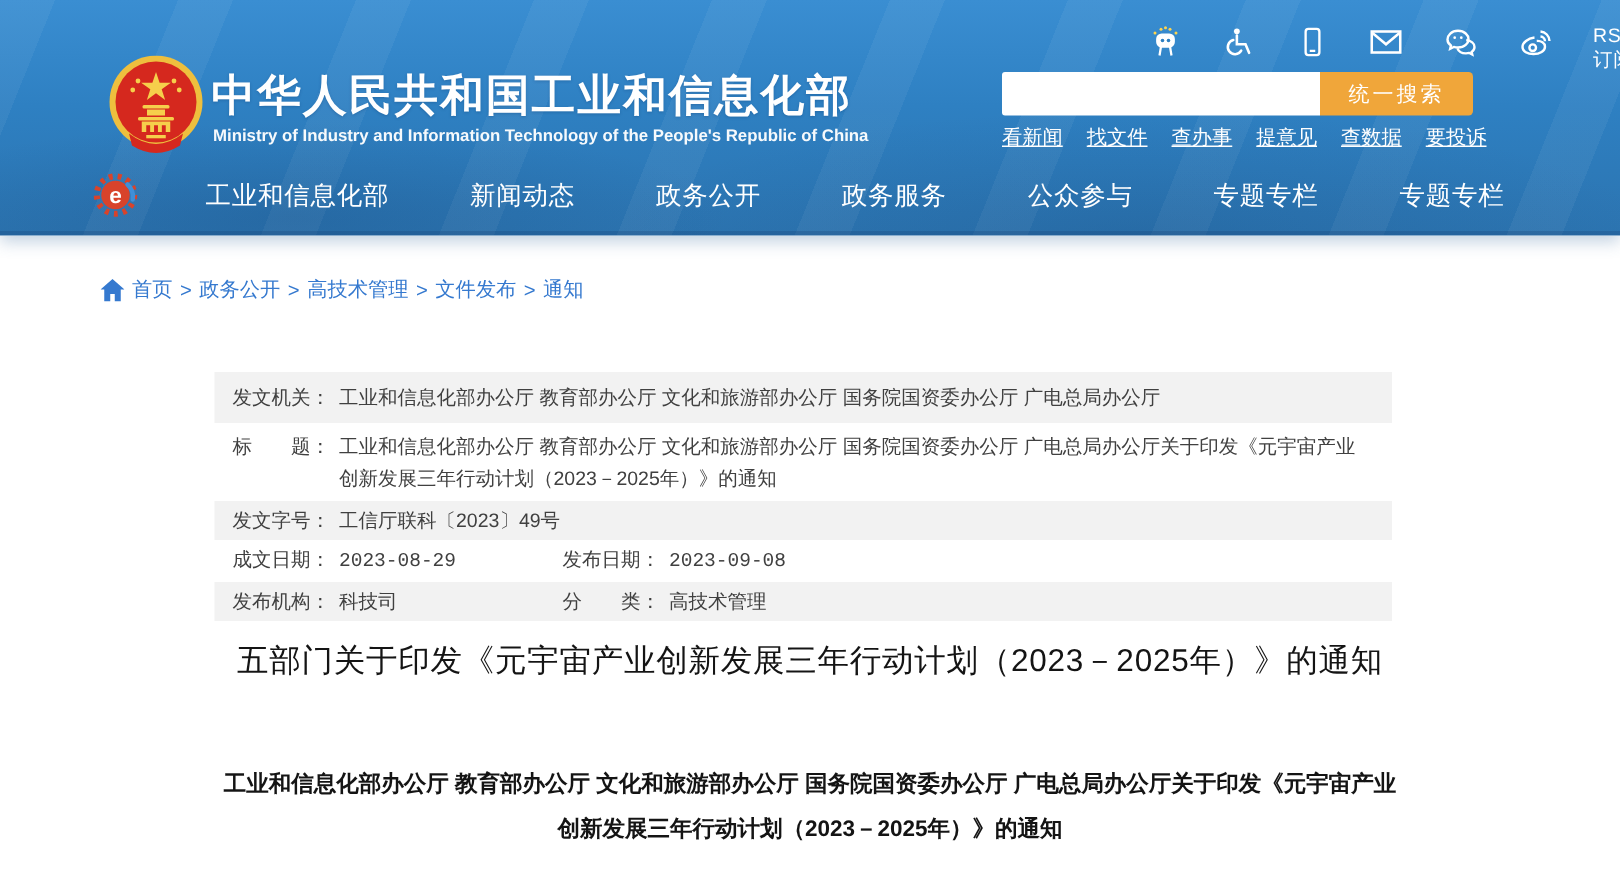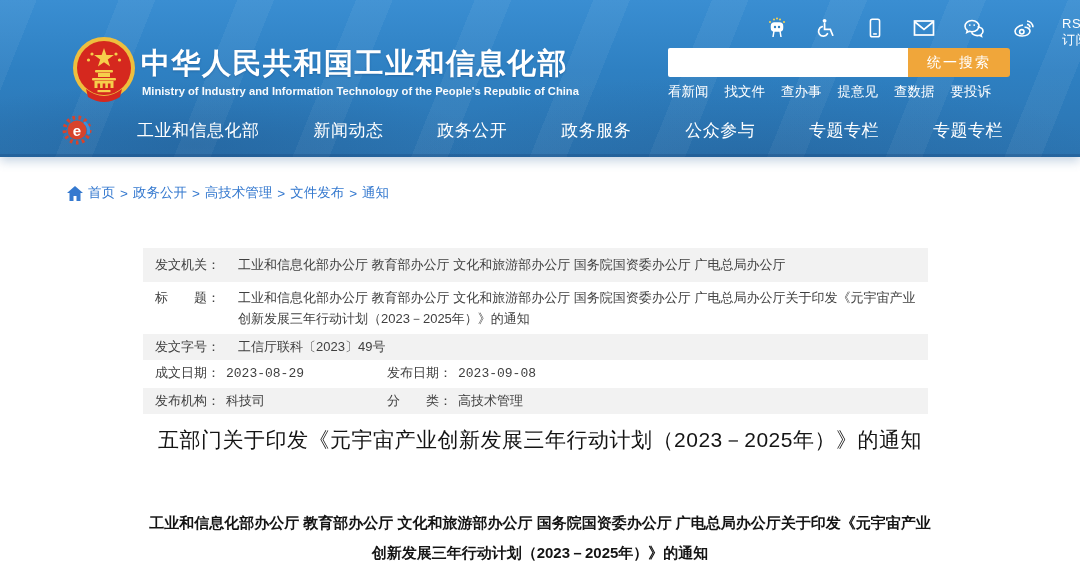--- a/index.html
+++ b/index.html
@@ -28,46 +28,46 @@
   .rss { font-size:13px; color:#fff; cursor:pointer; letter-spacing:.5px; }
 
   
   .emblem { position:absolute; left:72px; top:37px; width:64px; height:66px; }
   .site-name { position:absolute; left:141px; top:44px; color:#fff; font-size:29px;
     font-weight:bold; letter-spacing:1.5px; white-space:nowrap; text-shadow:0 1px 2px rgba(0,40,90,.25); }
   .site-name-en { position:absolute; left:142px; top:85px; color:#fff; font-size:11.2px;
     font-weight:bold; white-space:nowrap; opacity:.96; }
 
   
-  .search-row { position:absolute; left:668px; top:48px; width:342px; height:29px; display:flex; z-index:3; }
+  .search-row { position:absolute; left:668px; top:48px; width:314px; height:29px; display:flex; z-index:3; }
   .search-input { flex:1; height:29px; border:none; outline:none; background:#fff;
     padding:0 8px; font-size:13px; border-radius:2px 0 0 2px; }
   .search-btn { width:102px; height:29px; border:none; background:#f0a63a; color:#fff;
     font-size:14px; letter-spacing:2px; cursor:pointer; border-radius:0 3px 3px 0;
     font-family:inherit; }
   .quick-links { position:absolute; left:668px; top:83px; display:flex; gap:16px;
     color:#fff; font-size:13.5px; z-index:3; }
-  .quick-links span { cursor:pointer; white-space:nowrap; }
+  .quick-links span { cursor:pointer; white-space:nowrap;text-decoration:underline; }
 
   
   .nav-logo { position:absolute; left:61px; top:113px; width:34px; height:34px; cursor:pointer; }
   .nav-items { position:absolute; left:137px; top:119px; width:866px; display:flex;
     justify-content:space-between; color:#fff; font-size:17px; z-index:3;gap:12px; }
   .nav-items span { cursor:pointer; white-space:nowrap; letter-spacing:.5px; }
 
   
   .breadcrumb { position:absolute; left:67px; top:184px; display:flex; align-items:center;
     gap:5px; font-size:13.5px; color:#3579cf; }
   .breadcrumb .crumb { cursor:pointer; white-space:nowrap; }
   .breadcrumb .sep { color:#3579cf; }
   .home-ic { width:16px; height:15px; display:flex; }
 
   
   .meta { position:absolute; left:143px; top:248px; width:785px; font-size:13px; color:#404040; }
-  .mrow { display:flex; align-items:flex-start; padding:0 12px;gap:12px; }
+  .mrow { display:flex; align-items:flex-start; padding:0 12px; }
   .mrow.gray { background:#f2f2f2; }
   .mlabel { flex:0 0 auto; white-space:pre; margin-right:6px; }
   .mval { flex:1 1 auto; }
   .r1 { height:34px; line-height:34px; }
   .r2 { padding-top:5px; padding-bottom:5px; line-height:21px; }
   .r3 { height:26px; line-height:26px; }
   .r4 { height:28px; line-height:28px; background:#fff;font-family:Liberation Mono, monospace; }
   .r5 { height:26px; line-height:26px; }
   .pair1 { flex:0 0 220px; display:flex; }
   .pair2 { display:flex; }

